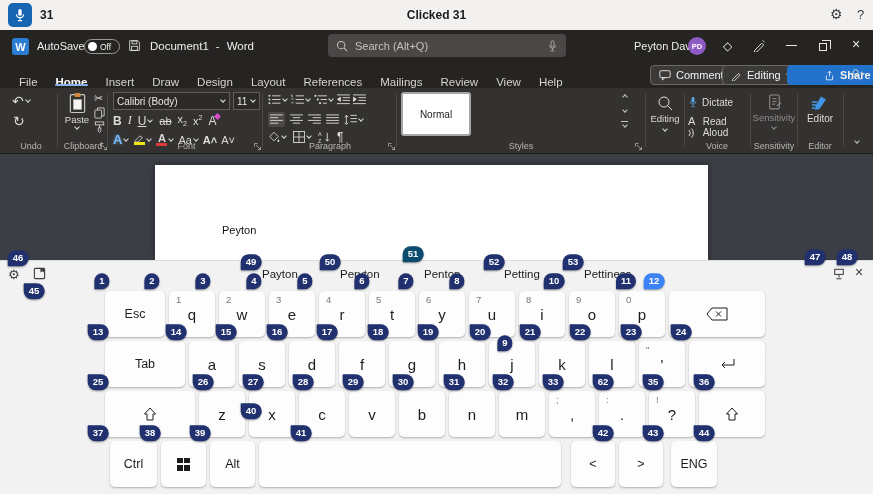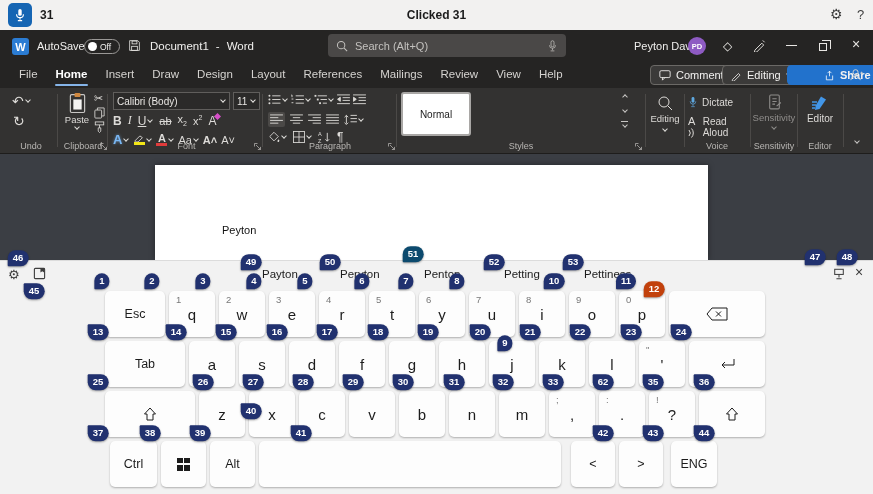--- a/index.html
+++ b/index.html
@@ -29,21 +29,21 @@
   .avatar{position:absolute;left:688px;top:7px;width:18px;height:18px;border-radius:50%;background:#8e5bc3;color:#fff;font-size:7.5px;font-weight:bold;display:flex;align-items:center;justify-content:center;}
   .tb-ic{position:absolute;top:9px;color:#e8e6e3;}
   .win-min{position:absolute;left:786px;top:15px;width:11px;height:1px;background:#e8e6e3;}
   .win-restore{position:absolute;left:819px;top:13px;width:8px;height:8px;border:1px solid #e8e6e3;}
   .win-restore:before{content:"";position:absolute;left:2px;top:-4px;width:8px;height:8px;border-top:1px solid #e8e6e3;border-right:1px solid #e8e6e3;}
   .win-close{position:absolute;left:852px;top:6px;font-size:14px;color:#e8e6e3;}
 
   
   .tabs-bar{position:absolute;left:0;top:62px;width:873px;height:26px;background:#252423;}
   .tabs{position:absolute;left:10px;top:0;height:26px;display:flex;}
-  .tab{padding:6px 9px 0;font-size:11.5px;color:#d5d3d0;position:relative;}
+  .tab{padding:6px 9px 0;font-size:11.5px;color:#d5d3d0;position:relative;margin-top:8px;}
   .tab.active{color:#fff;font-weight:bold;}
   .tab.active:after{content:"";position:absolute;left:8px;right:8px;bottom:2px;height:2px;background:#85b4e8;border-radius:2px;}
   .tab-btn{position:absolute;top:3px;height:20px;border:1px solid #6b6966;border-radius:4px;background:#3b3a39;color:#f3f2f1;font-size:11px;display:flex;align-items:center;gap:5px;padding:0 8px;}
   .share-btn{background:#2272cc;border-color:#2272cc;font-weight:700;padding-left:36px;}
   .presence{position:absolute;left:849px;top:6px;color:#d5d3d0;}
 
   
   .ribbon{position:absolute;left:0;top:88px;width:873px;height:66px;background:#333231;color:#dddbd8;border-bottom:1px solid #1e1d1c;}
   .grp{position:absolute;top:0;height:65px;}
   .grp-label{position:absolute;bottom:2px;left:0;right:0;text-align:center;font-size:9px;color:#b8b6b3;}
@@ -679,21 +679,21 @@
       <div class="badge bl" style="left: 152px; top: 281px; background: rgb(33, 49, 111);">2</div>
       <div class="badge bl" style="left: 203px; top: 281px; background: rgb(33, 49, 111);">3</div>
       <div class="badge bl" style="left: 254px; top: 281px; background: rgb(33, 49, 111);">4</div>
       <div class="badge bl" style="left: 305px; top: 281px; background: rgb(33, 49, 111);">5</div>
       <div class="badge bl" style="left: 362px; top: 281px; background: rgb(33, 49, 111);">6</div>
       <div class="badge bl" style="left: 406px; top: 281px; background: rgb(33, 49, 111);">7</div>
       <div class="badge bl" style="left: 457px; top: 281px; background: rgb(33, 49, 111);">8</div>
       <div class="badge bl" style="left: 505px; top: 343px; background: rgb(33, 49, 111);">9</div>
       <div class="badge bl" style="left: 554px; top: 281px; background: rgb(33, 49, 111);">10</div>
       <div class="badge bl" style="left: 626px; top: 281px; background: rgb(33, 49, 111);">11</div>
-      <div class="badge bl" style="left: 654px; top: 281px; background: #c2410c; margin-top: 8px;">12</div>
+      <div class="badge bl" style="left: 654px; top: 281px; background: #3b82f6;">12</div>
       <div class="badge tl" style="left: 98px; top: 332px; background: rgb(33, 49, 111);">13</div>
       <div class="badge tl" style="left: 176px; top: 332px; background: rgb(33, 49, 111);">14</div>
       <div class="badge tl" style="left: 226px; top: 332px; background: rgb(33, 49, 111);">15</div>
       <div class="badge tl" style="left: 277px; top: 332px; background: rgb(33, 49, 111);">16</div>
       <div class="badge tl" style="left: 327px; top: 332px; background: rgb(33, 49, 111);">17</div>
       <div class="badge tl" style="left: 378px; top: 332px; background: rgb(33, 49, 111);">18</div>
       <div class="badge tl" style="left: 428px; top: 332px; background: rgb(33, 49, 111);">19</div>
       <div class="badge tl" style="left: 480px; top: 332px; background: rgb(33, 49, 111);">20</div>
       <div class="badge tl" style="left: 530px; top: 332px; background: rgb(33, 49, 111);">21</div>
       <div class="badge tl" style="left: 580px; top: 332px; background: rgb(33, 49, 111);">22</div>

